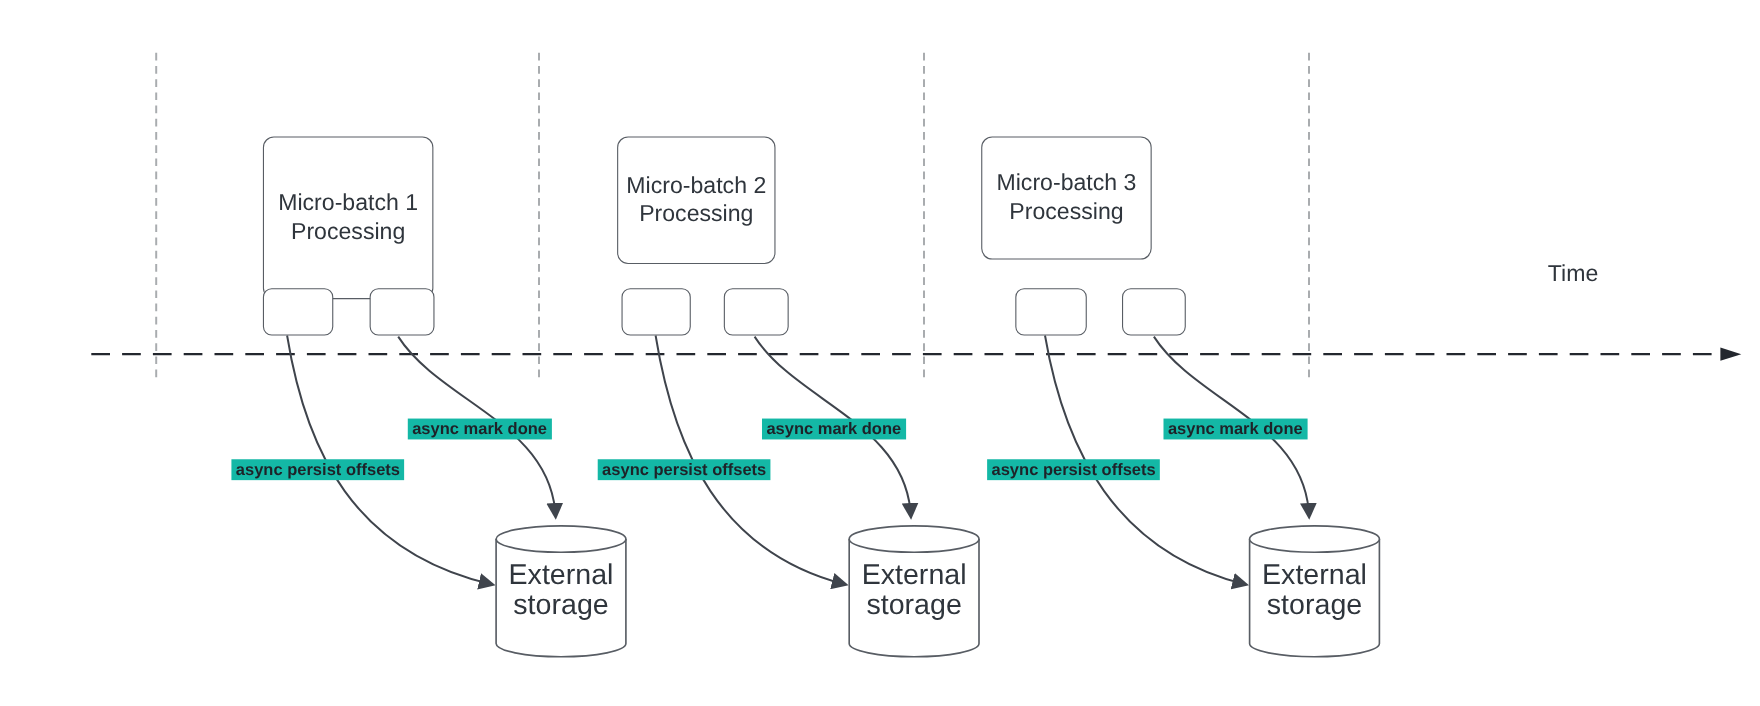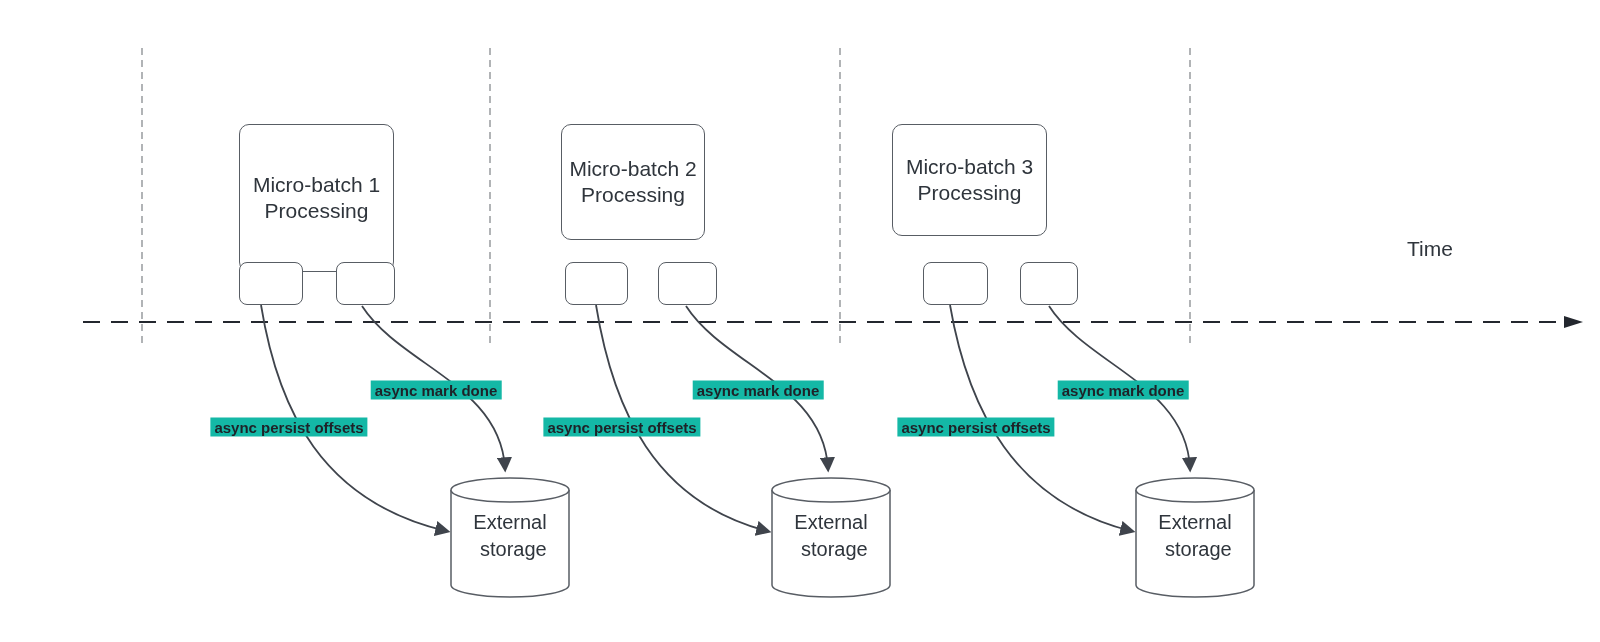--- a/index.html
+++ b/index.html
@@ -44,23 +44,23 @@
     font-size: 15px;
     font-weight: bold;
     color: #1e2228;
     background: #14b8a6;
     padding: 1px 4px;
     white-space: nowrap;
   }
   .storage-label {
     position: absolute;
     transform: translate(-50%, -50%);
-    text-align: right;
+    text-align: center;
     color: #2f353c;
-    font-size: 20px;
+    font-size: 26px;
     line-height: 27px;
     white-space: nowrap;
   }
   .time-label {
     position: absolute;
     transform: translate(-50%, -50%);
     color: #2f353c;
     font-size: 21px;
     white-space: nowrap;
   }

